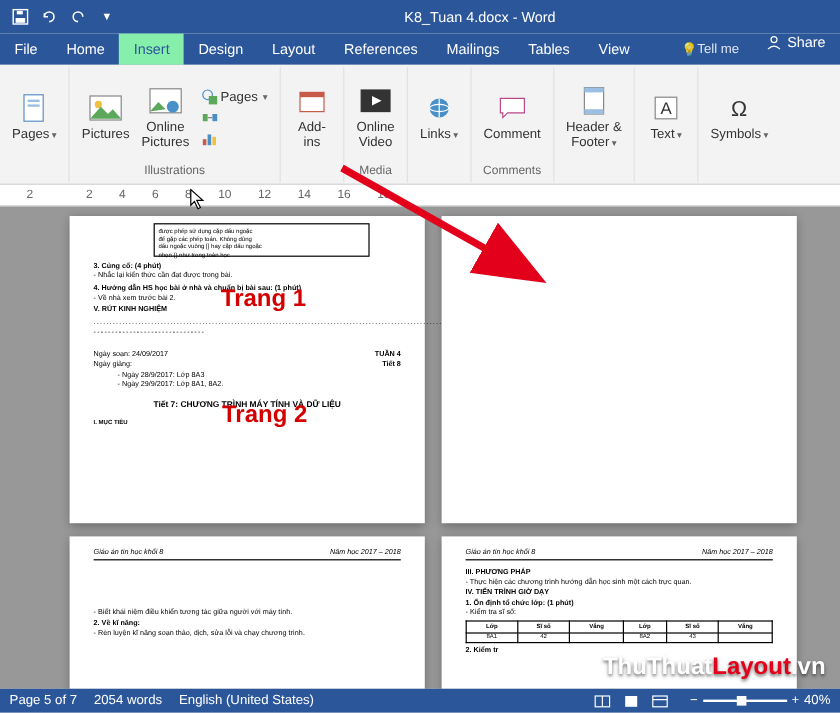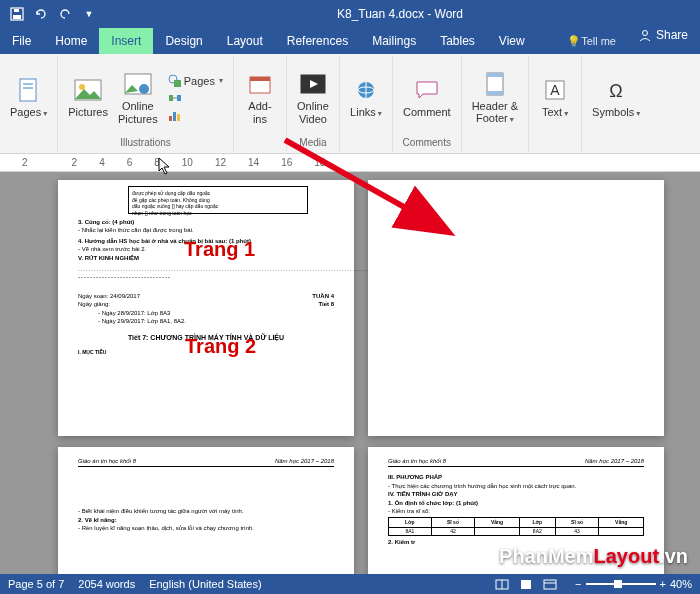--- a/index.html
+++ b/index.html
@@ -379,21 +379,21 @@
 <svg class="arrow" style="left:275px;top:130px" width="200" height="120">
   <defs>
       <marker id="ah" markerWidth="12" markerHeight="12" refX="8" refY="4" orient="auto">
         <path d="M0 0 L10 4 L0 8 Z" fill="#e2001a"></path>
       </marker>
     </defs>
   <line x1="10" y1="10" x2="170" y2="100" stroke="#e2001a" stroke-width="6" marker-end="url(#ah)"></line>
 </svg>
 
 <div class="watermark">
-  <span>PhanMem</span><span class="red">Layout</span><span>.vn</span>
+  <span>ThuThuat</span><span class="red">Layout</span><span>.vn</span>
 </div>
 
 <div class="statusbar">
   <span>Page 5 of 7</span>
   <span>2054 words</span>
   <span>English (United States)</span>
   <div class="sp"></div>
   <div class="view-btns">
     <div class="view-btn">
         <svg width="14" height="11">

